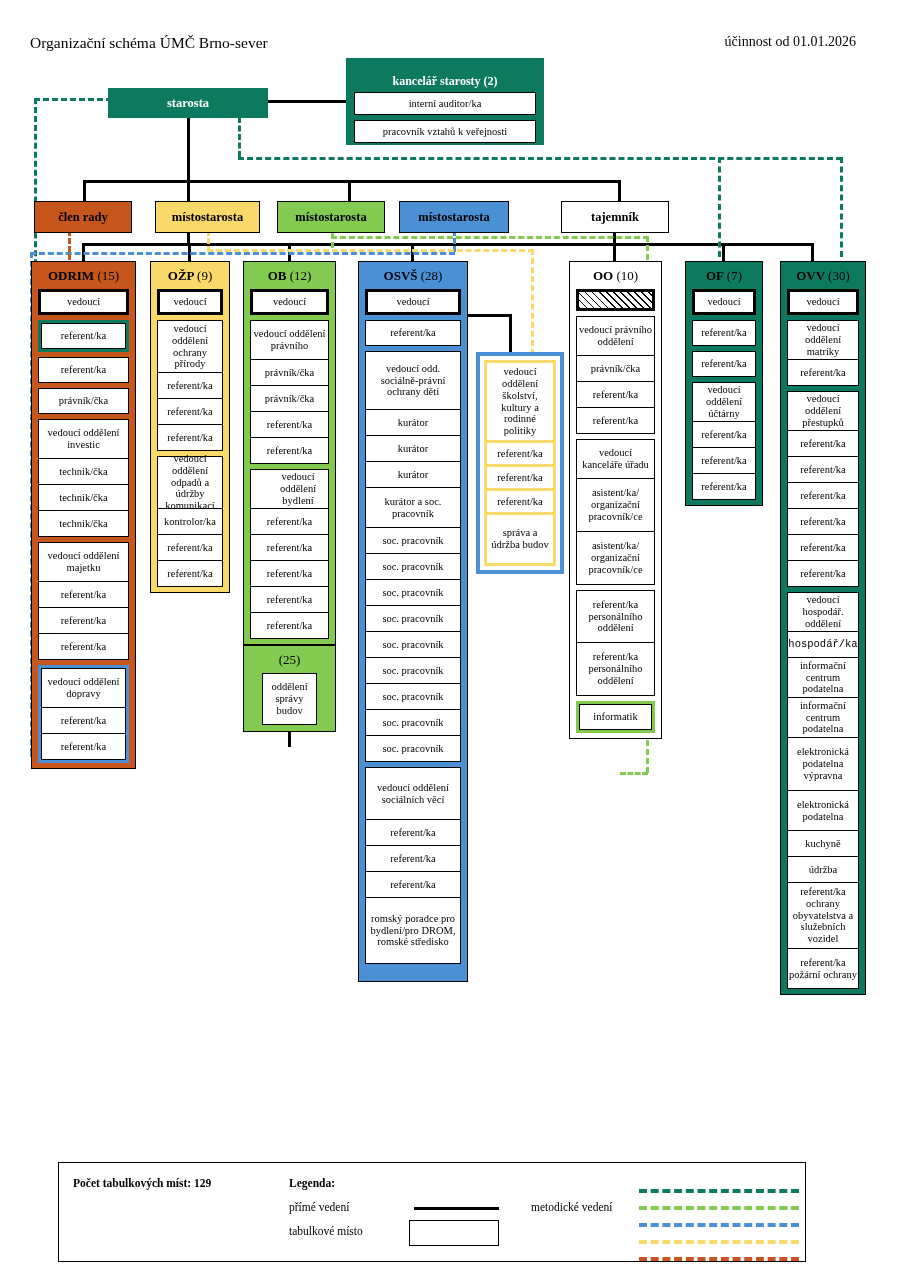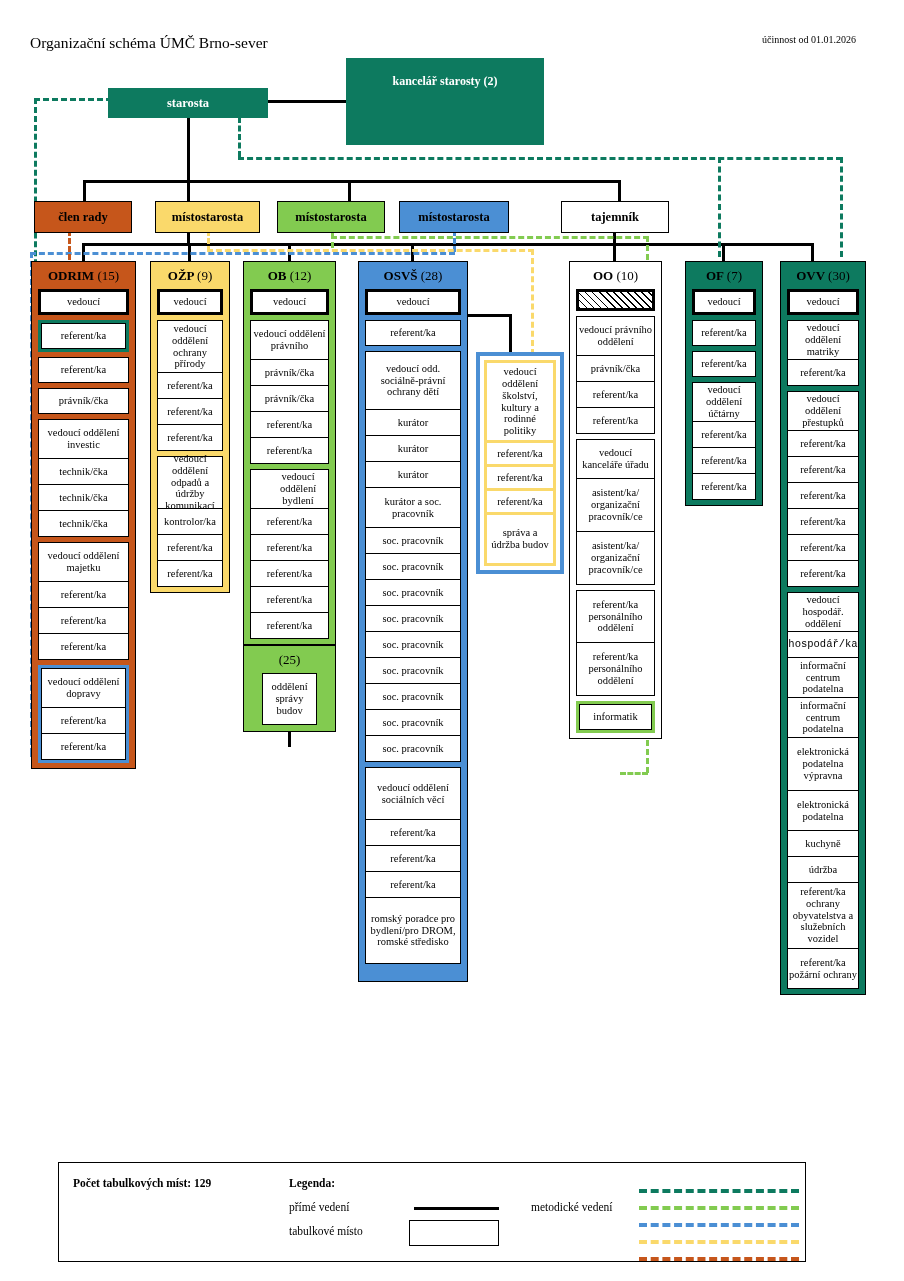--- a/index.html
+++ b/index.html
@@ -8,21 +8,21 @@
     width:904px; height:1281px; position:relative;
     background:#ffffff;
     font-family:"Liberation Serif", serif;
     color:#000;
     overflow:hidden;
   }
   .abs { position:absolute; }
 
   
   #title { left:30px; top:34px; font-size:15.5px; }
-  #effective { right:48px; top:34px; font-size:10px; }
+  #effective { right:48px; top:34px; font-size:14px; }
 
   
   .node {
     position:absolute;
     display:flex; align-items:center; justify-content:center;
     text-align:center;
     line-height:1.12;
     font-size:11px;
   }
   .teal   { background:#0d7a5f; color:#ffffff; font-weight:bold; }
@@ -130,20 +130,24 @@
 <div class="dashV" style="left:531px; top:249px; height:106px; border-left-color:#fad96b;"></div>
 
 <div class="dashV" style="left:68px; top:230px; height:30px; border-left-color:#c6561b;"></div>
 
 <div class="node teal" style="left:108px; top:88px; width:160px; height:30px; font-size:12.5px;">
   <span>starosta</span>
 </div>
 
 <div class="abs" style="left:346px; top:58px; width:198px; height:87px; background:#0d7a5f;">
   <div style="text-align:center; color:#fff; font-weight:bold; font-size:12px; padding-top:16px;">kancelář starosty (2)</div>
+  <div style="padding:3px 8px 0 8px;">
+    <div class="cell" style="height:23px; position:relative;">interní auditor/ka</div>
+    <div class="cell" style="height:23px; position:relative; margin-top:5px;">pracovník vztahů k veřejnosti</div>
+  </div>
 </div>
 
 <div class="node roleBox orange" style="left:34px;  top:201px; width:98px;  height:32px;">
     <span>člen rady</span>
   </div>
 <div class="node roleBox yellowb" style="left:155px; top:201px; width:105px; height:32px;">
     <span>místostarosta</span>
   </div>
 <div class="node roleBox greenb" style="left:277px; top:201px; width:108px; height:32px;">
     <span>místostarosta</span>

